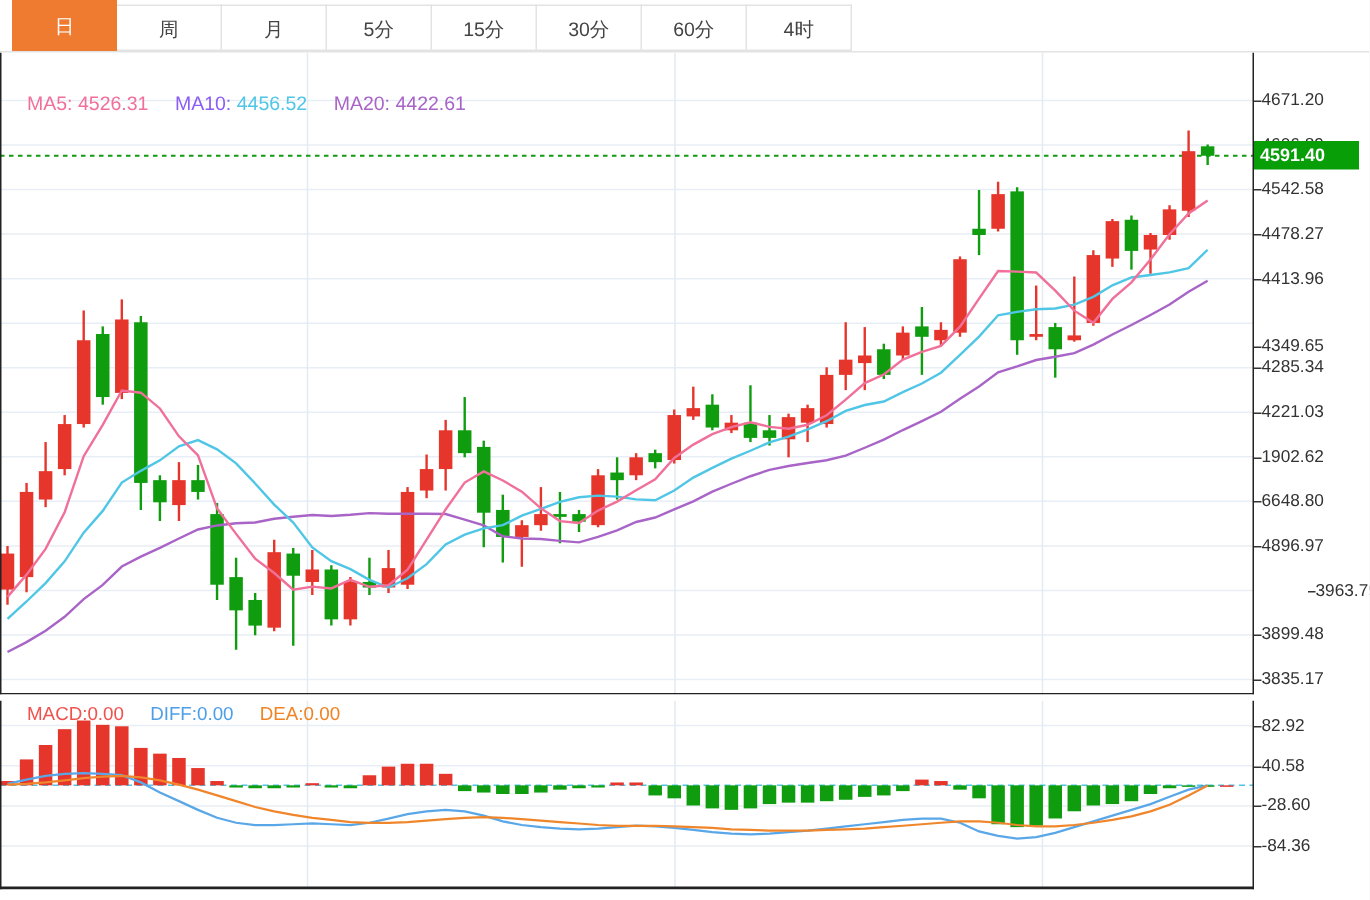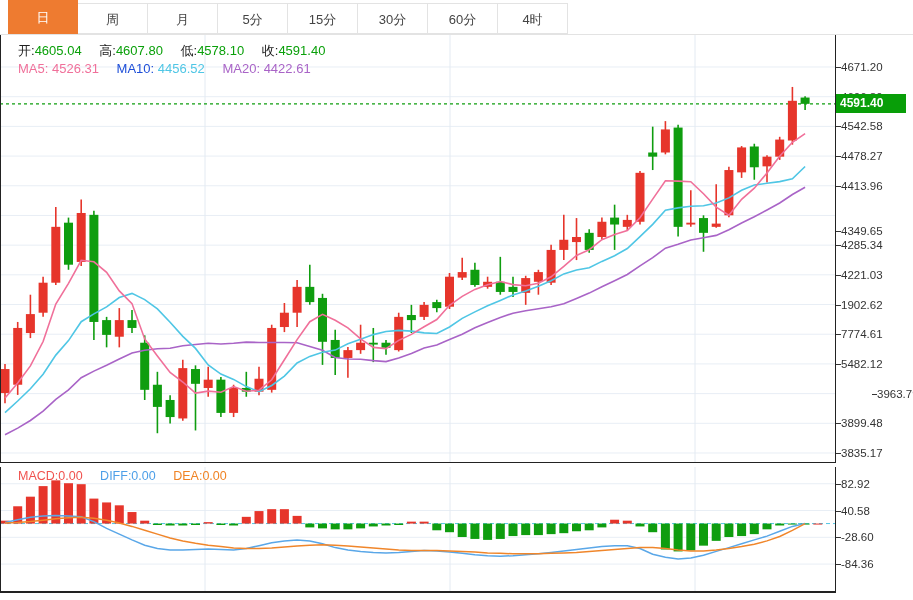--- a/index.html
+++ b/index.html
@@ -269,51 +269,45 @@
       <rect x="787.9" y="56.5655487804878" width="9" height="1" fill="#0F9D0F"></rect>
       <rect x="800.5999999999999" y="56.5655487804878" width="9" height="1" fill="#0F9D0F"></rect>
       <rect x="813.3" y="56.5655487804878" width="9" height="1" fill="#E6352B"></rect>
       <polyline points="5.0,55.6 17.7,52.7 30.4,50.3 43.1,48.9 55.8,48.4 68.5,48.9 81.2,49.8 93.9,54.6 106.6,61.4 119.3,67.1 132.0,72.9 144.7,78.2 157.4,81.5 170.1,83.0 182.8,83.0 195.5,82.5 208.2,82.0 220.9,82.5 233.6,83.0 246.3,81.5 259.0,78.7 271.7,75.8 284.4,73.9 297.1,72.9 309.8,73.9 322.5,76.7 335.2,80.6 347.9,83.0 360.6,84.4 373.3,85.4 386.0,85.9 398.7,85.4 411.4,84.4 424.1,83.5 436.8,83.9 449.5,84.9 462.2,86.3 474.9,87.8 487.6,88.7 500.3,89.2 513.0,88.7 525.7,87.8 538.4,86.8 551.1,85.4 563.8,83.9 576.5,82.5 589.2,81.1 601.9,79.6 614.6,78.7 627.3,78.7 640.0,81.5 652.7,87.3 665.4,90.2 678.1,92.1 690.8,91.1 703.5,88.3 716.2,84.4 728.9,80.6 741.6,76.7 754.3,72.9 767.0,69.1 779.7,64.2 792.4,59.4 805.1,56.6" fill="none" stroke="#5AA7E8" stroke-width="1.5"></polyline>
       <polyline points="5.0,56.1 17.7,55.6 30.4,54.6 43.1,53.2 55.8,51.8 68.5,50.8 81.2,50.3 93.9,51.3 106.6,53.2 119.3,56.1 132.0,59.4 144.7,63.3 157.4,67.1 170.1,71.0 182.8,73.9 195.5,76.3 208.2,78.2 220.9,79.6 233.6,81.1 246.3,81.5 259.0,81.5 271.7,81.1 284.4,80.1 297.1,79.1 309.8,78.2 322.5,77.7 335.2,78.2 347.9,79.1 360.6,80.1 373.3,81.1 386.0,82.0 398.7,83.0 411.4,83.5 424.1,83.5 436.8,83.5 449.5,83.9 462.2,84.4 474.9,84.9 487.6,85.9 500.3,86.3 513.0,86.8 525.7,86.8 538.4,86.8 551.1,86.3 563.8,85.9 576.5,85.4 589.2,84.4 601.9,83.5 614.6,82.5 627.3,81.5 640.0,80.6 652.7,80.6 665.4,81.5 678.1,83.0 690.8,83.9 703.5,83.9 716.2,83.0 728.9,81.5 741.6,79.6 754.3,77.2 767.0,73.9 779.7,69.5 792.4,63.3 805.1,56.6" fill="none" stroke="#F0862B" stroke-width="1.5"></polyline>
       <line x1="0.5" y1="0" x2="0.5" y2="126" stroke="#222"></line>
       <line x1="835.5" y1="0" x2="835.5" y2="126" stroke="#222"></line>
       <line x1="0" y1="125" x2="836" y2="125" stroke="#222" stroke-width="2"></line>
     </svg>
 
-  <div class="inforow" style="left:18px;top:42px">
-    <span class="lbl">开:</span><span class="val" style="color: rgb(10, 160, 10);">4605.04</span><span class="sep"></span>
-    <span class="lbl">高:</span><span class="val" style="color: rgb(10, 160, 10);">4607.80</span><span class="sep"></span>
-    <span class="lbl">低:</span><span class="val" style="color: rgb(10, 160, 10);">4578.10</span><span class="sep"></span>
-    <span class="lbl">收:</span><span class="val" style="color: rgb(10, 160, 10);">4591.40</span>
-  </div>
 
   <div class="inforow" style="left:18px;top:61px">
     <span id="ma5l" style="color: rgb(240, 112, 154);">MA5:</span> <span id="ma5v" style="color: rgb(240, 112, 154);">4526.31</span><span class="sep"></span>
-    <span id="ma10l" style="color: #1d4ed8;">MA10:</span> <span id="ma10v" style="color: rgb(79, 198, 229); text-align: right;">4456.52</span><span class="sep"></span>
+    <span id="ma10l" style="color: #8b5cf6;">MA10:</span> <span id="ma10v" style="color: rgb(79, 198, 229); text-align: right;">4456.52</span><span class="sep"></span>
     <span id="ma20l" style="color: rgb(169, 100, 199);">MA20:</span> <span id="ma20v" style="color: rgb(169, 100, 199);">4422.61</span>
   </div>
 
   <div class="inforow" style="left:18px;top:469px;font-size:12.5px">
     <span id="macdl" style="color: rgb(240, 83, 79);">MACD:</span><span id="macdv" style="color: rgb(240, 83, 79);">0.00</span><span class="sep"></span>
     <span id="diffl" style="color: rgb(77, 159, 232);">DIFF:</span><span id="diffv" style="color: rgb(77, 159, 232);">0.00</span><span class="sep"></span>
     <span id="deal" style="color: rgb(240, 131, 36);">DEA:</span><span id="deav" style="color: rgb(240, 131, 36);">0.00</span>
   </div>
 
   <div id="yaxis">
       <div class="ytick" style="top: 60.9961px;">4671.20</div>
       <div class="ytick" style="top: 90.6883px;">4606.89</div>
       <div class="ytick" style="top: 120.381px;">4542.58</div>
       <div class="ytick" style="top: 150.073px;">4478.27</div>
       <div class="ytick" style="top: 179.765px;">4413.96</div>
       <div class="ytick" style="top: 209.457px; margin-top: 16px;">4349.65</div>
       <div class="ytick" style="top: 239.149px;">4285.34</div>
       <div class="ytick" style="top: 268.842px;">4221.03</div>
       <div class="ytick" style="top: 298.534px;">1902.62</div>
-      <div class="ytick" style="top: 328.226px;">7774.61</div>
-      <div class="ytick" style="top: 357.918px;">5482.12</div>
+      <div class="ytick" style="top: 328.226px;">6648.80</div>
+      <div class="ytick" style="top: 357.918px;">4896.97</div>
       <div class="ytick" style="top: 387.61px; margin-left: 36px;">3963.79</div>
       <div class="ytick" style="top: 417.303px;">3899.48</div>
       <div class="ytick" style="top: 446.995px;">3835.17</div>
       <div class="ytick" style="top: 477.749px;">82.92</div>
       <div class="ytick" style="top: 504.524px;">40.58</div>
       <div class="ytick" style="top: 531.299px;">-28.60</div>
       <div class="ytick" style="top: 558.074px;">-84.36</div>
     </div>
 
   <div id="price-tag" style="background: rgb(8, 158, 8);">4591.40</div>

